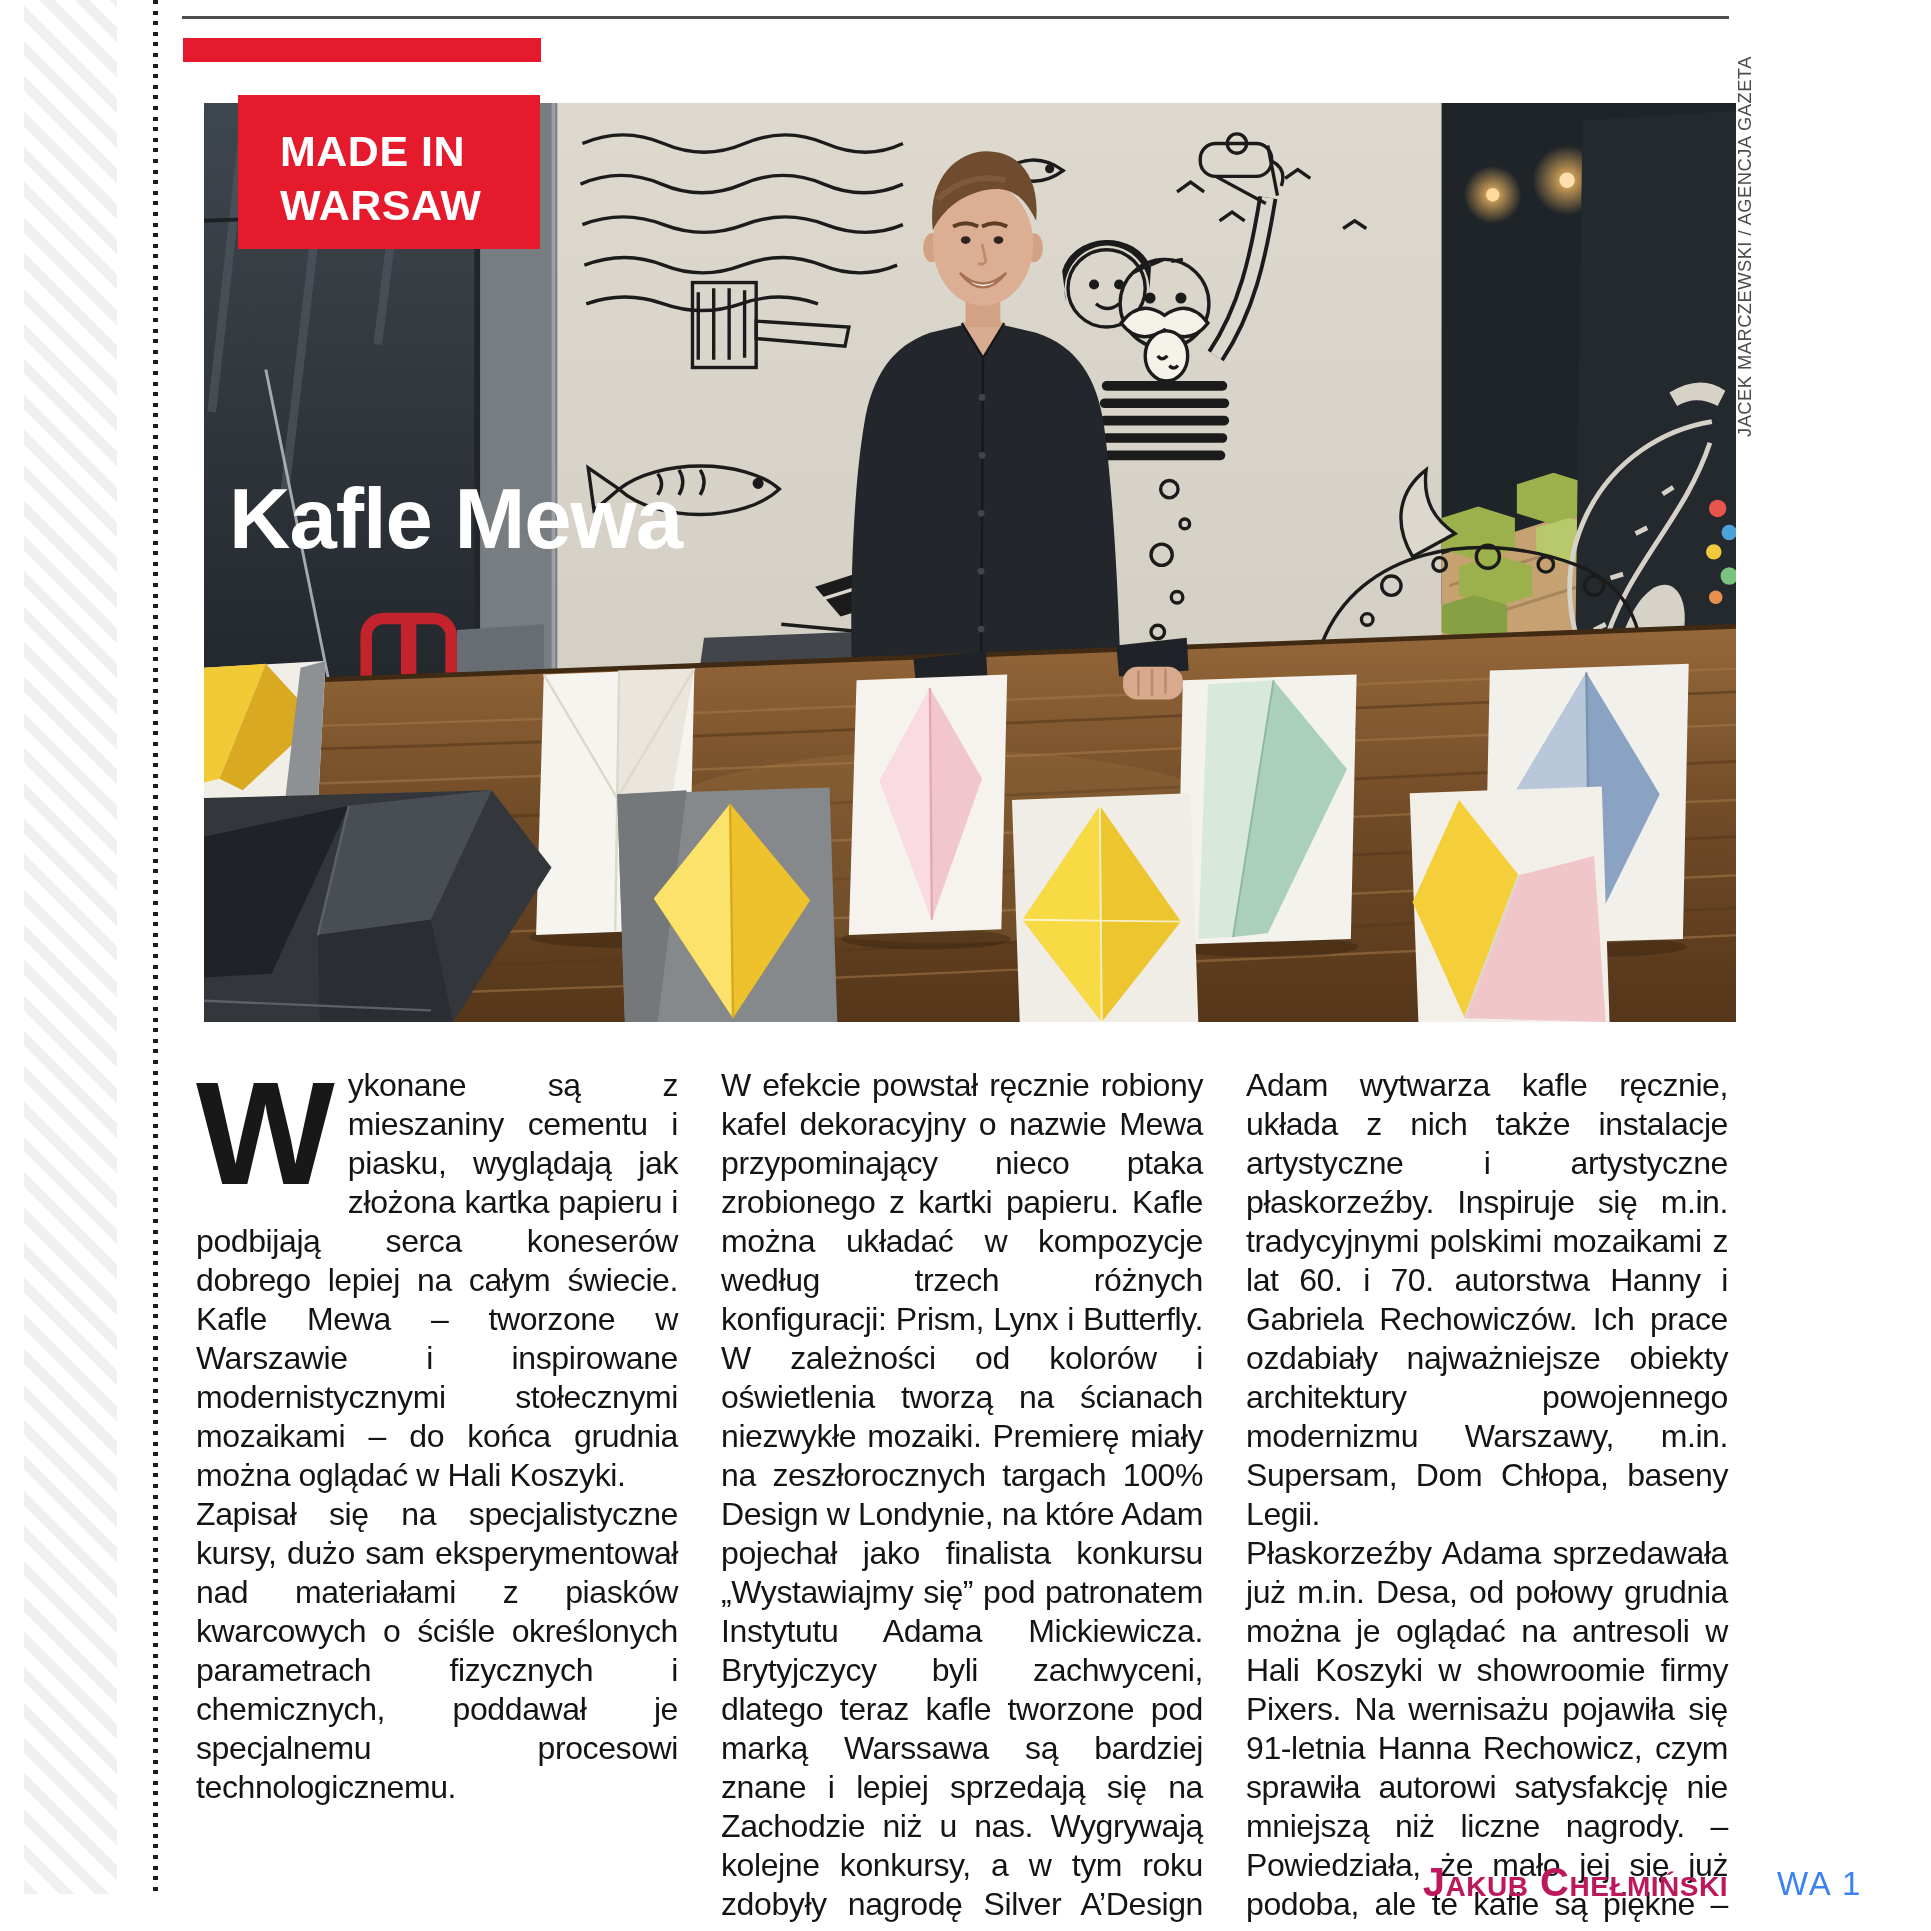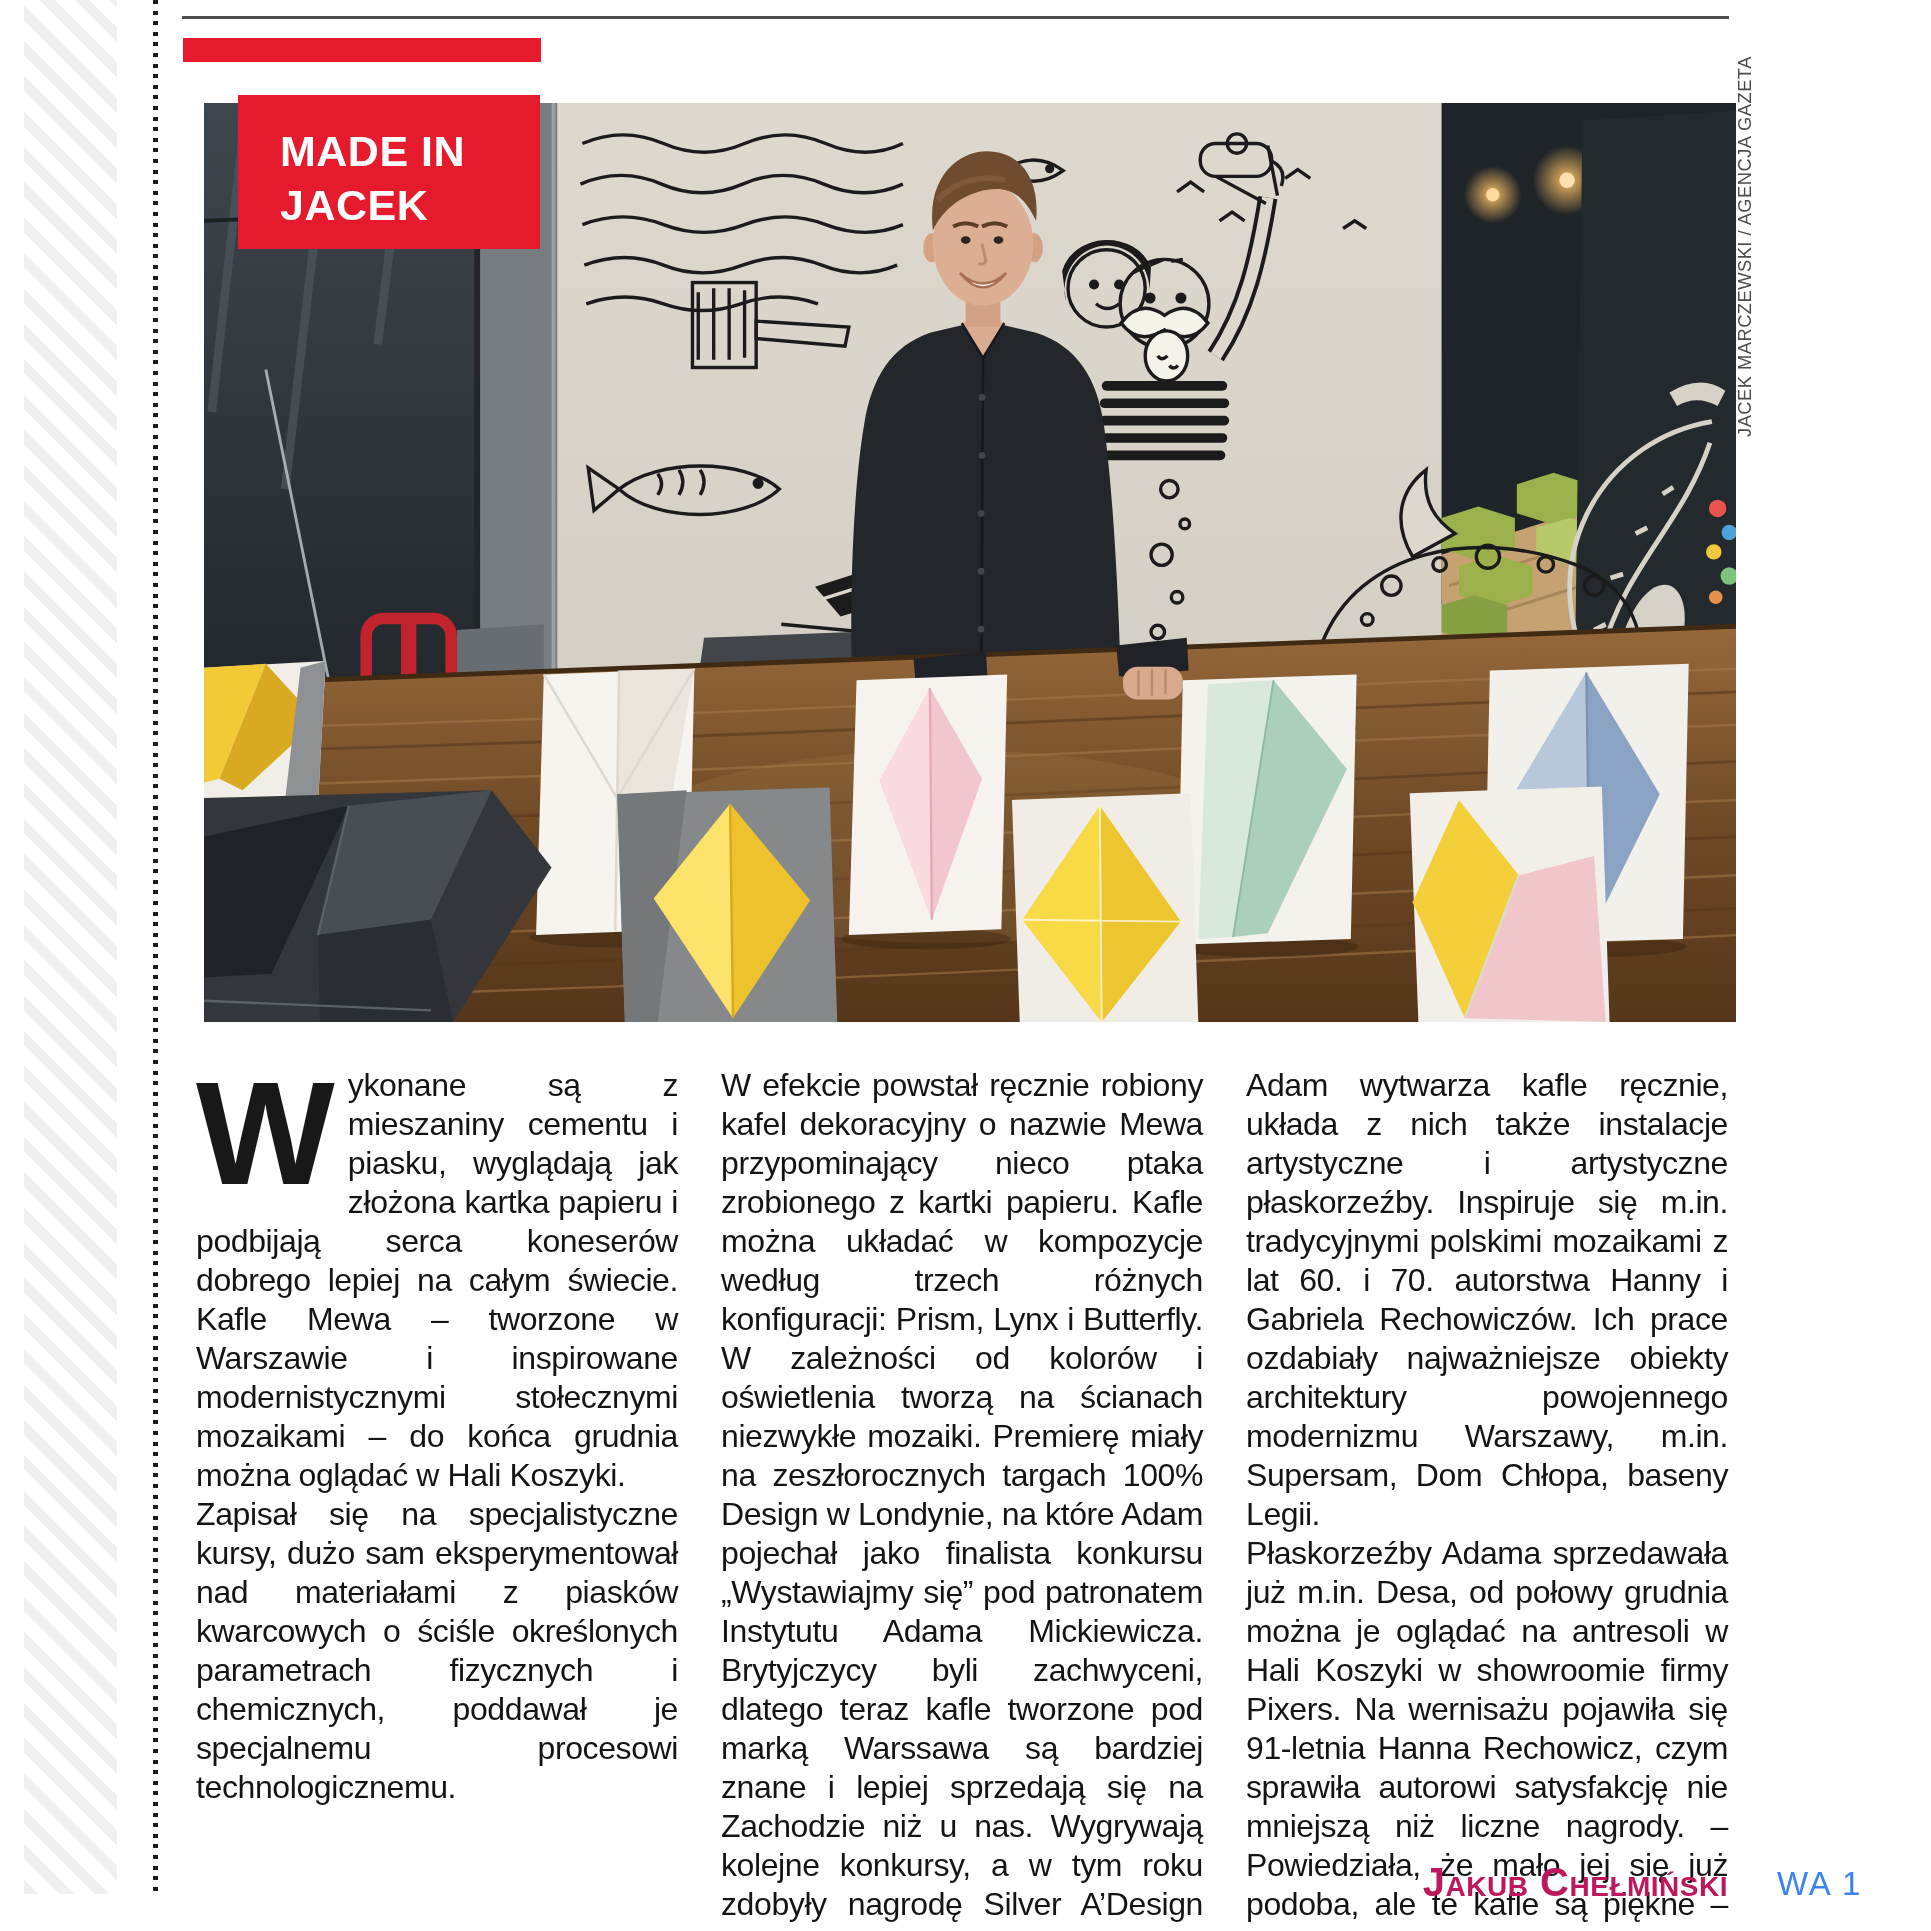--- a/index.html
+++ b/index.html
@@ -301,22 +301,23 @@
       <g>
         <polygon points="1249,715 1448,708 1456,952 1258,952" fill="#f2efe9"></polygon>
         <polygon points="1300,722 1362,800 1306,948 1252,828" fill="#f5cf3a"></polygon>
         <polygon points="1362,800 1440,780 1452,952 1306,948" fill="#f0c6ca"></polygon>
         <path d="M1362,800 L1306,948" stroke="#e0d8cc" stroke-width="2.5" fill="none"></path>
       </g>
     </svg>
 
     <div class="badge">
       <span>MADE IN</span>
-      <span>JACEK</span>
+      <span>WARSAW</span>
     </div>
+    <h1 class="title">Kafle Mewa</h1>
   </figure>
 
   <div class="credit">JACEK MARCZEWSKI / AGENCJA GAZETA</div>
 
   <main class="body">
     <div class="col">
       <p><span class="dropcap">W</span><span>ykonane są z mieszaniny cementu i piasku, wyglądają jak złożona kartka papieru i podbijają serca koneserów dobrego lepiej na całym świecie. Kafle Mewa – tworzone w Warszawie i inspirowane modernistycznymi stołecznymi mozaikami – do końca grudnia można oglądać w Hali Koszyki.</span></p>
       <p>Zapisał się na specjalistyczne kursy, dużo sam eksperymentował nad materiałami z piasków kwarcowych o ściśle określonych parametrach fizycznych i chemicznych, poddawał je specjalnemu procesowi technologicznemu.</p>
     </div>
     <div class="col">

